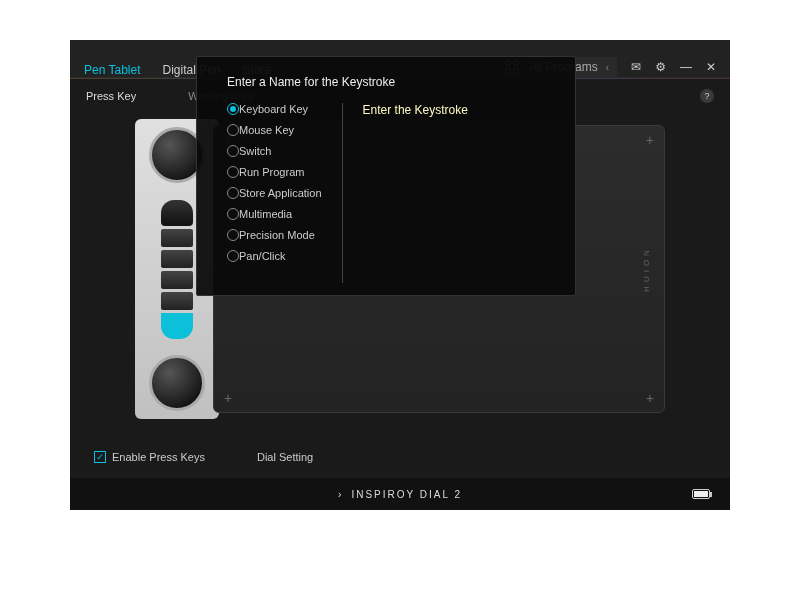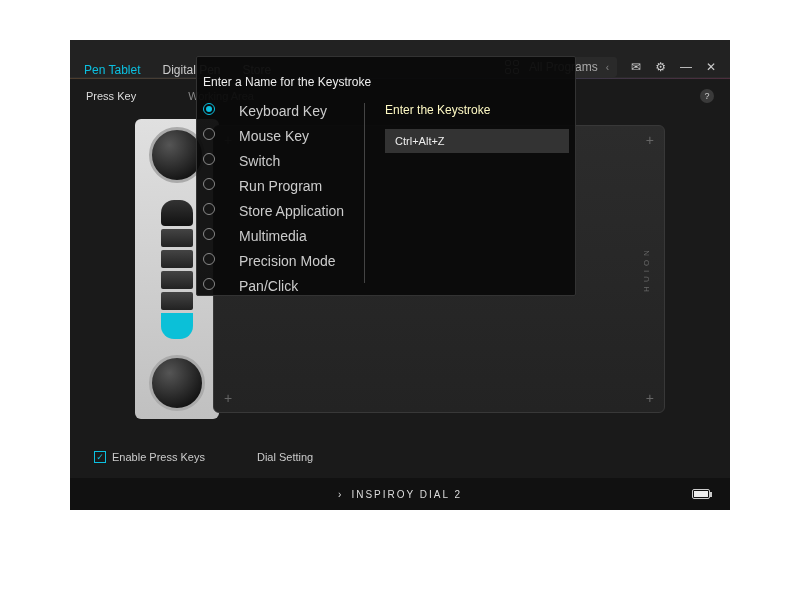--- a/index.html
+++ b/index.html
@@ -26,25 +26,25 @@
 .key{width:32px;height:18px;background:linear-gradient(#444,#222);border-radius:2px}
 .key.round{height:26px;border-radius:13px 13px 4px 4px;background:linear-gradient(#333,#111)}
 .key.sel{background:#0bc0d8;border-radius:0 0 13px 13px;height:26px}
 .surface{position:absolute;left:78px;top:6px;right:0;bottom:6px;background:linear-gradient(#2c2c2c,#232323);border-radius:6px;border:1px solid #383838}
 .corner{position:absolute;color:#666;font-size:14px}
 .corner.tl{top:6px;left:10px}
 .corner.tr{top:6px;right:10px}
 .corner.bl{bottom:6px;left:10px}
 .corner.br{bottom:6px;right:10px}
 .brand{position:absolute;right:-6px;top:50%;transform:translateY(-50%) rotate(-90deg);font-size:8px;letter-spacing:4px;color:#666}
-.dialog{position:absolute;left:126px;top:16px;width:380px;height:240px;background:rgba(10,10,10,.94);border:1px solid #333;border-radius:2px;padding:18px 6px}
+.dialog{position:absolute;left:126px;top:16px;width:380px;height:240px;background:rgba(10,10,10,.94);border:1px solid #333;border-radius:2px;padding:18px 30px}
 .dtitle{color:#eee;font-size:12px;margin-bottom:14px}
 .dbody{display:flex;gap:20px}
 .radios{display:flex;flex-direction:column;gap:9px}
-.radio{display:flex;gap:24px;font-size:14px;color:#ccc;cursor:pointer}
+.radio{display:flex;gap:0;font-size:11px;color:#ccc;cursor:pointer}
 .rcircle{width:12px;height:12px;border-radius:50%;border:1px solid #888;display:flex;align-items:center;justify-content:center}
 .rcircle.on{border-color:#0bc0e0}
 .rcircle.on::after{content:"";width:6px;height:6px;border-radius:50%;background:#0bc0e0}
 .divider{width:1px;background:#444;height:180px}
 .right{flex:1}
 .rtitle{color:#fef9c3;font-size:12px;margin-bottom:12px}
 .kinput{background:#333;padding:6px 10px;font-size:11px;color:#eee;margin-bottom:14px}
 .hint{font-size:11px;color:#ccc;line-height:1.5}
 .bottombar{position:absolute;bottom:38px;left:0;right:0;height:30px;display:flex;align-items:center;padding:0 24px;font-size:11px;color:#ccc}
 .chk{display:flex;align-items:center;gap:6px;margin-right:52px;cursor:pointer}
@@ -141,21 +141,20 @@
             <span>Precision Mode</span>
           </div>
         <div class="radio">
             <span class="rcircle"></span>
             <span>Pan/Click</span>
           </div>
       </div>
       <div class="divider"></div>
       <div class="right">
         <div class="rtitle">Enter the Keystroke</div>
-        <div class="kinput">Ctrl+Alt+Z</div>
       </div>
     </div>
   </div>
 
   <div class="bottombar">
     <div class="chk">
       <span class="chkbox">✓</span>
       <span>Enable Press Keys</span>
     </div>
     <div class="subtab">Dial Setting</div>

